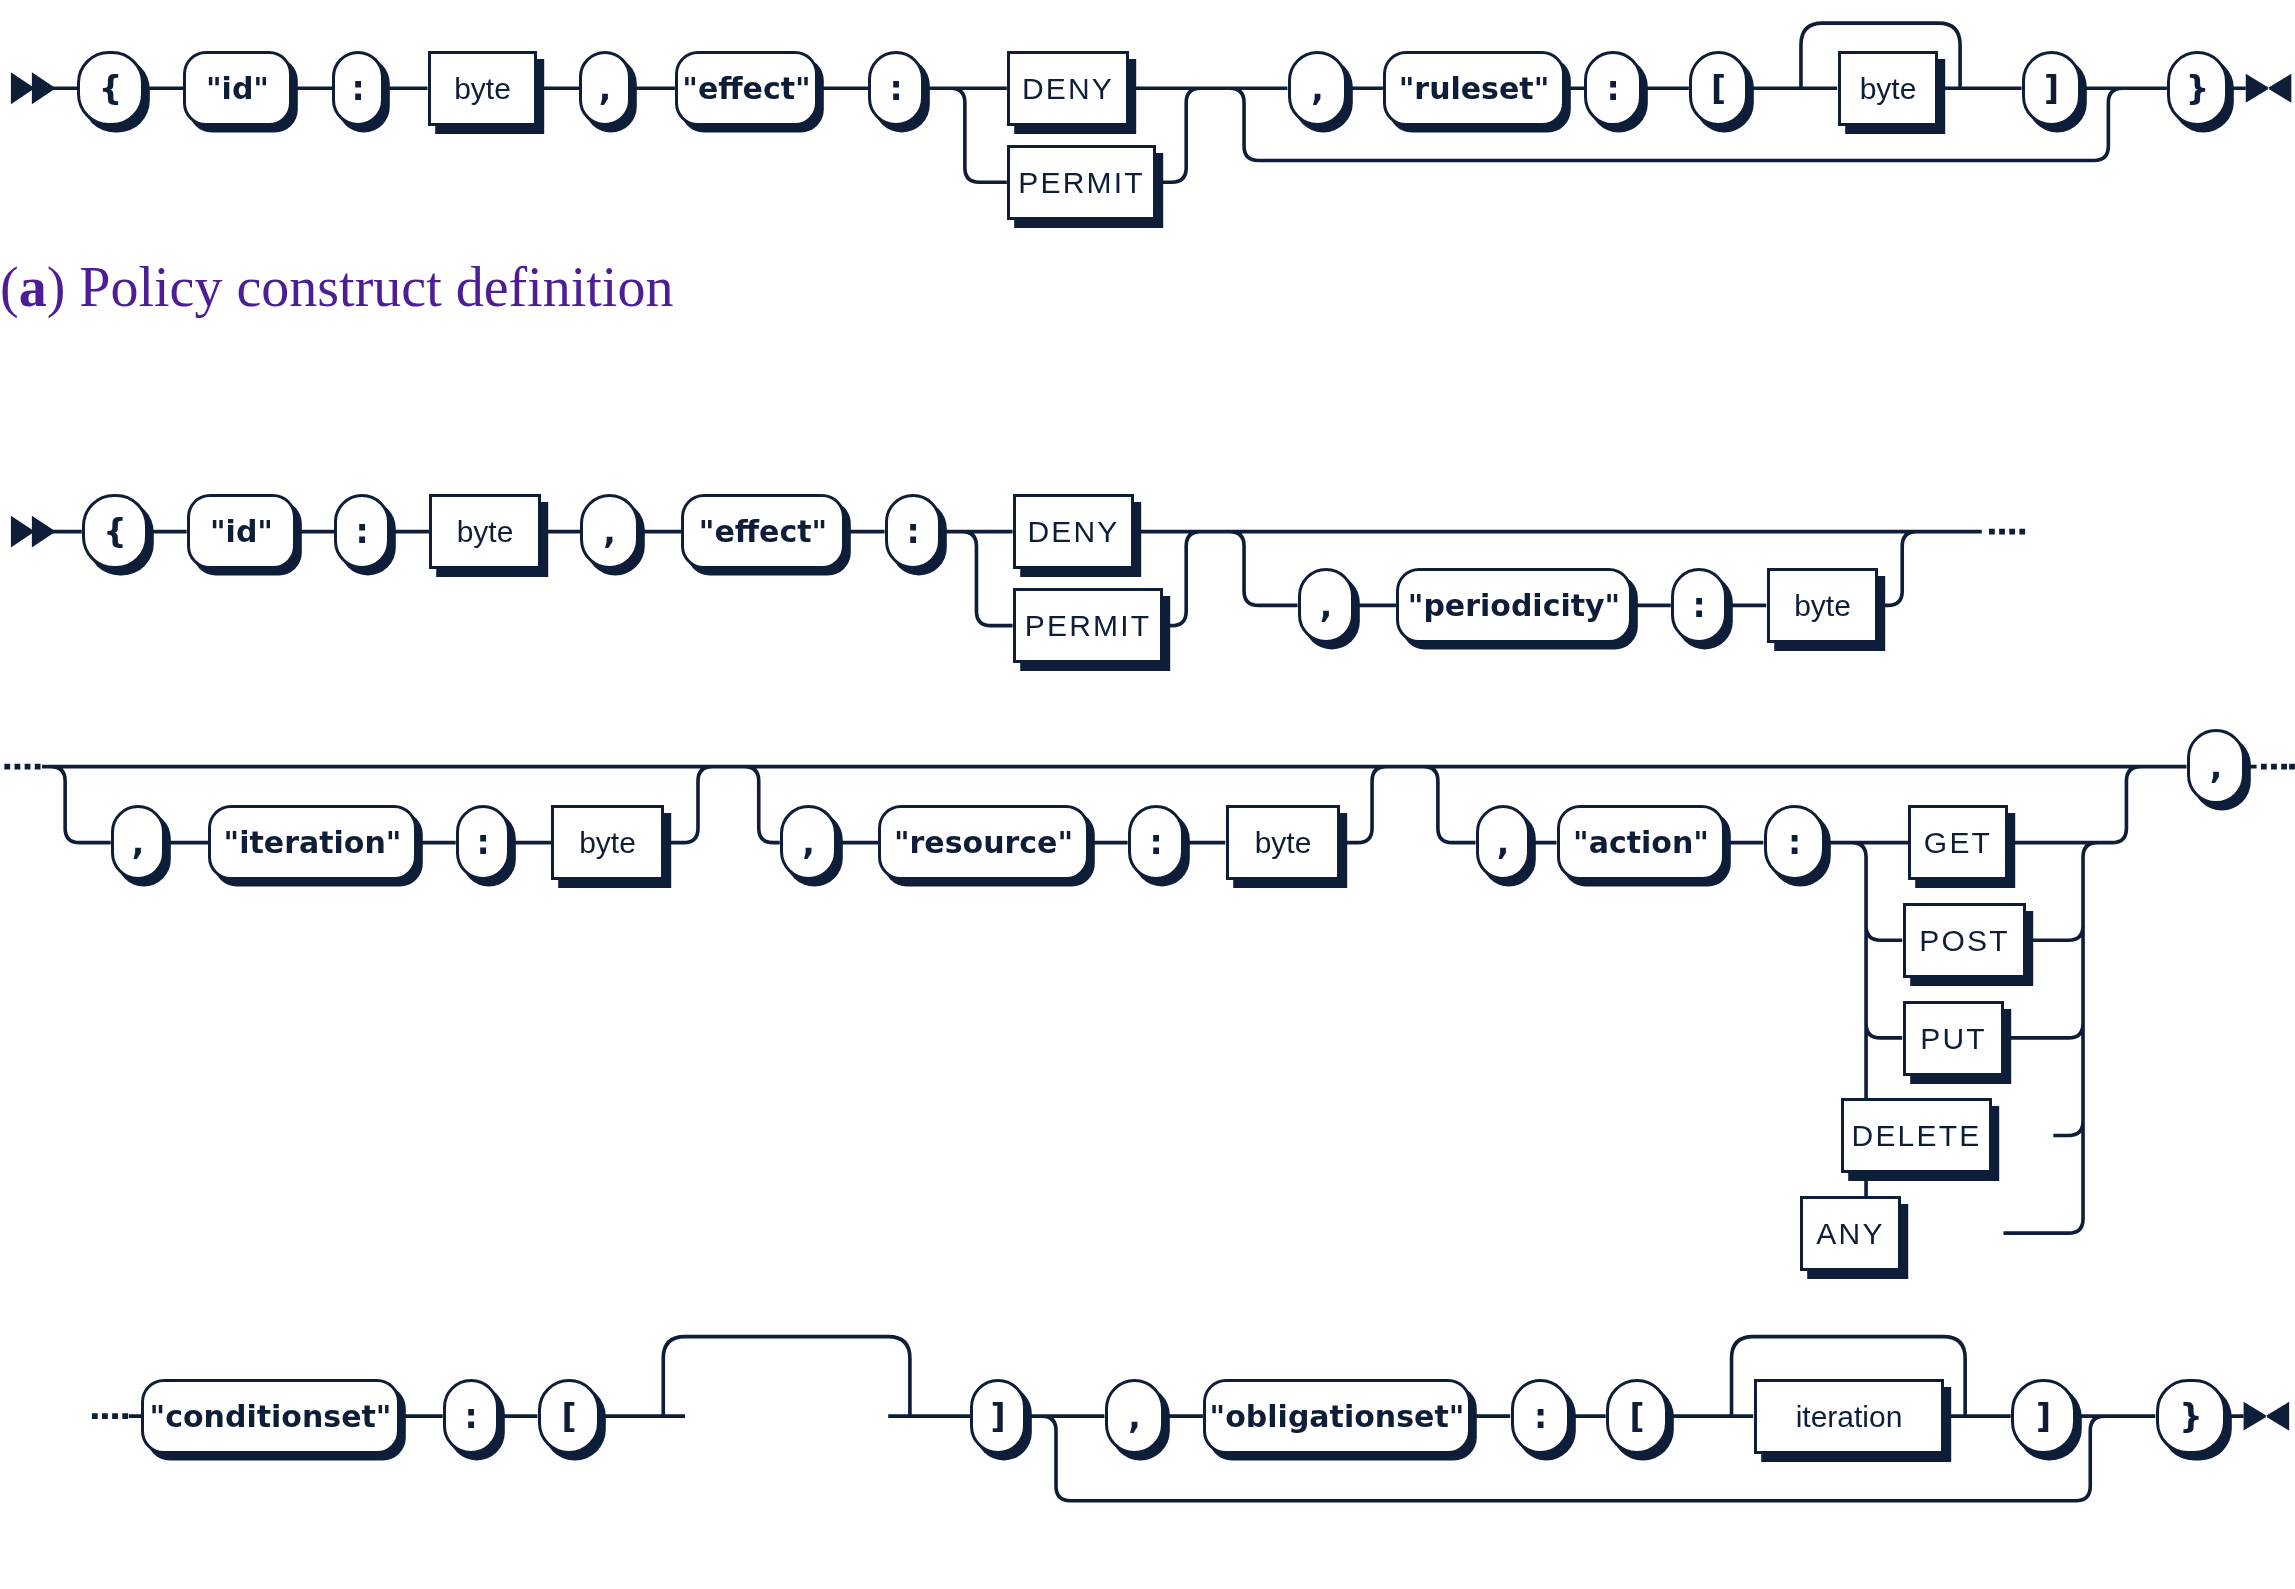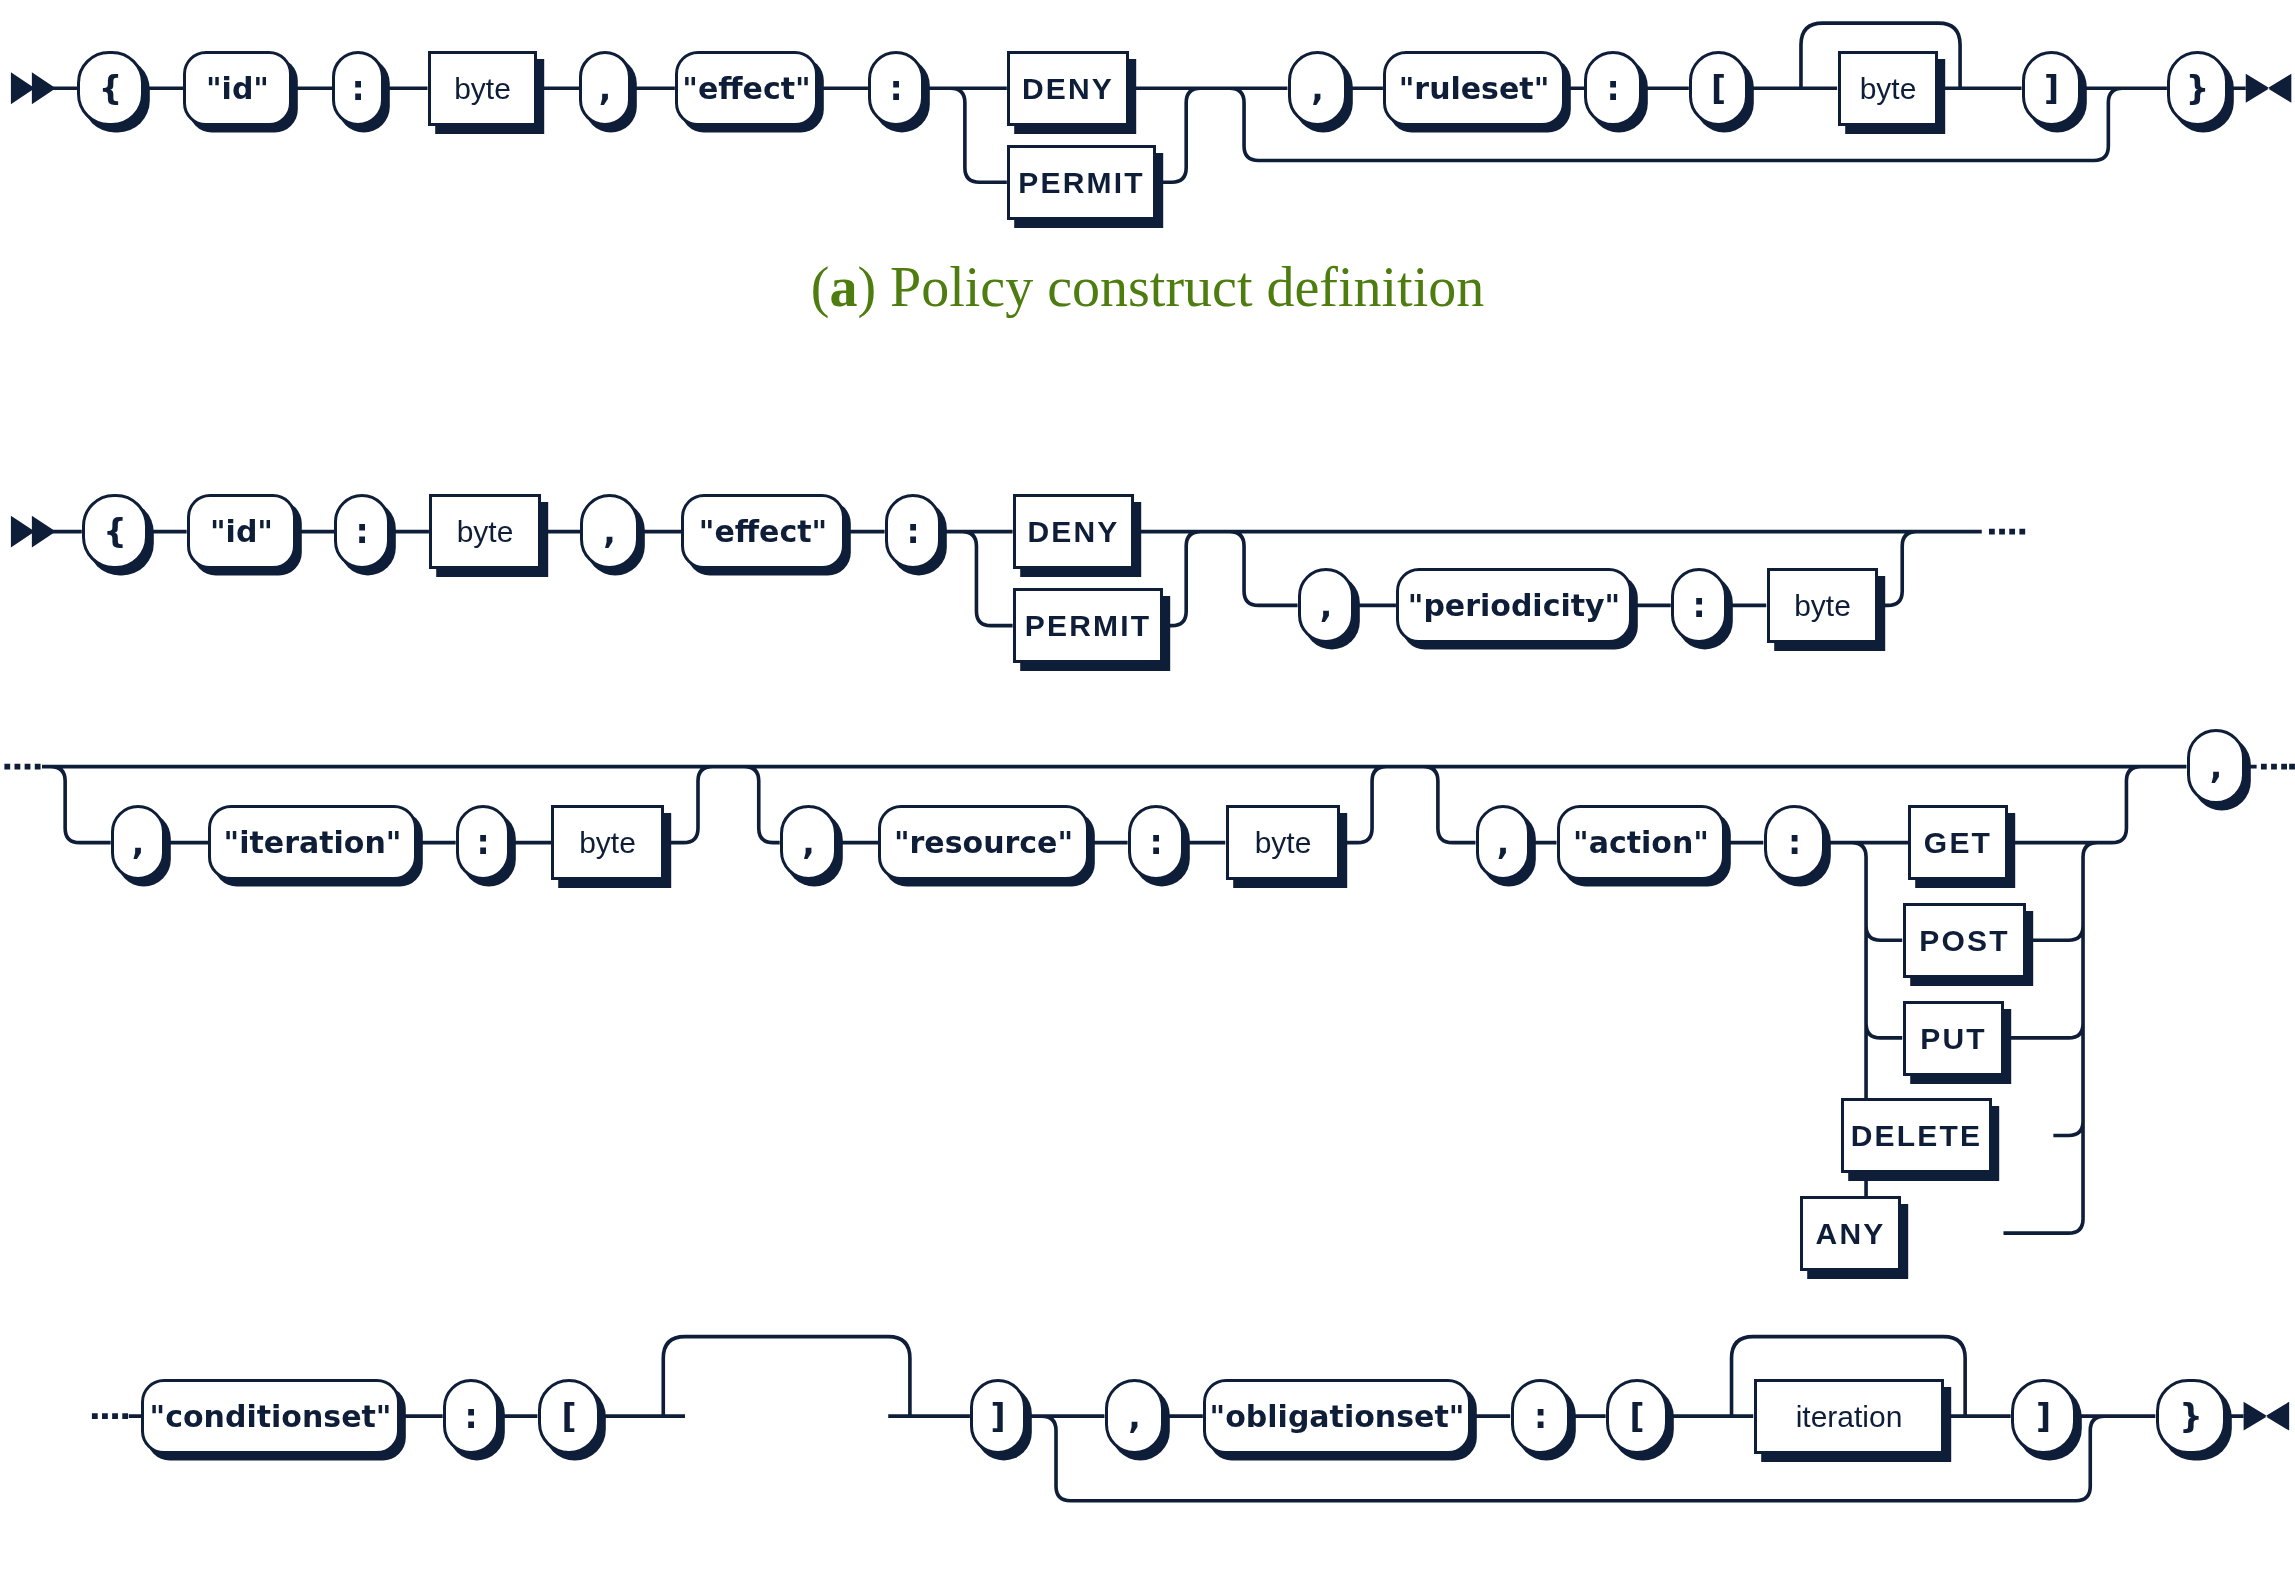--- a/index.html
+++ b/index.html
@@ -9,22 +9,22 @@
   .node{position:absolute;height:75px;box-sizing:border-box;background:#ffffff;
         border:3.6px solid #0f1e38;color:#0f1e38;display:flex;align-items:center;
         justify-content:center;white-space:nowrap;z-index:2;line-height:1;}
   
   .t{border-radius:23px;font-weight:bold;font-size:30px;box-shadow:5.8px 6.5px 0 0 #0f1e38;}
   
   .g{border-radius:32px;font-weight:bold;font-size:33px;box-shadow:5.8px 6.5px 0 0 #0f1e38;}
   
   .n{border-radius:0;font-weight:normal;font-size:30px;
      font-family:"Liberation Sans",sans-serif;box-shadow:7.2px 8px 0 0 #0f1e38;}
-  .w{letter-spacing:2.2px;font-weight:bold;}
-  .caption{position:absolute;left:0;width:100%;text-align:center;color:#4d7c0f;
+  .w{letter-spacing:2.2px;}
+  .caption{position:absolute;left:0;width:100%;text-align:left;color:#4c1d95;
            font-family:"Liberation Serif",serif;font-size:56px;z-index:2;}
   .caption b{font-weight:bold;}
 </style>
 </head>
 <body>
 
 <div class="fig">
 
   <svg class="wires" width="2295" height="1589" viewBox="0 0 3173 2197">
 

